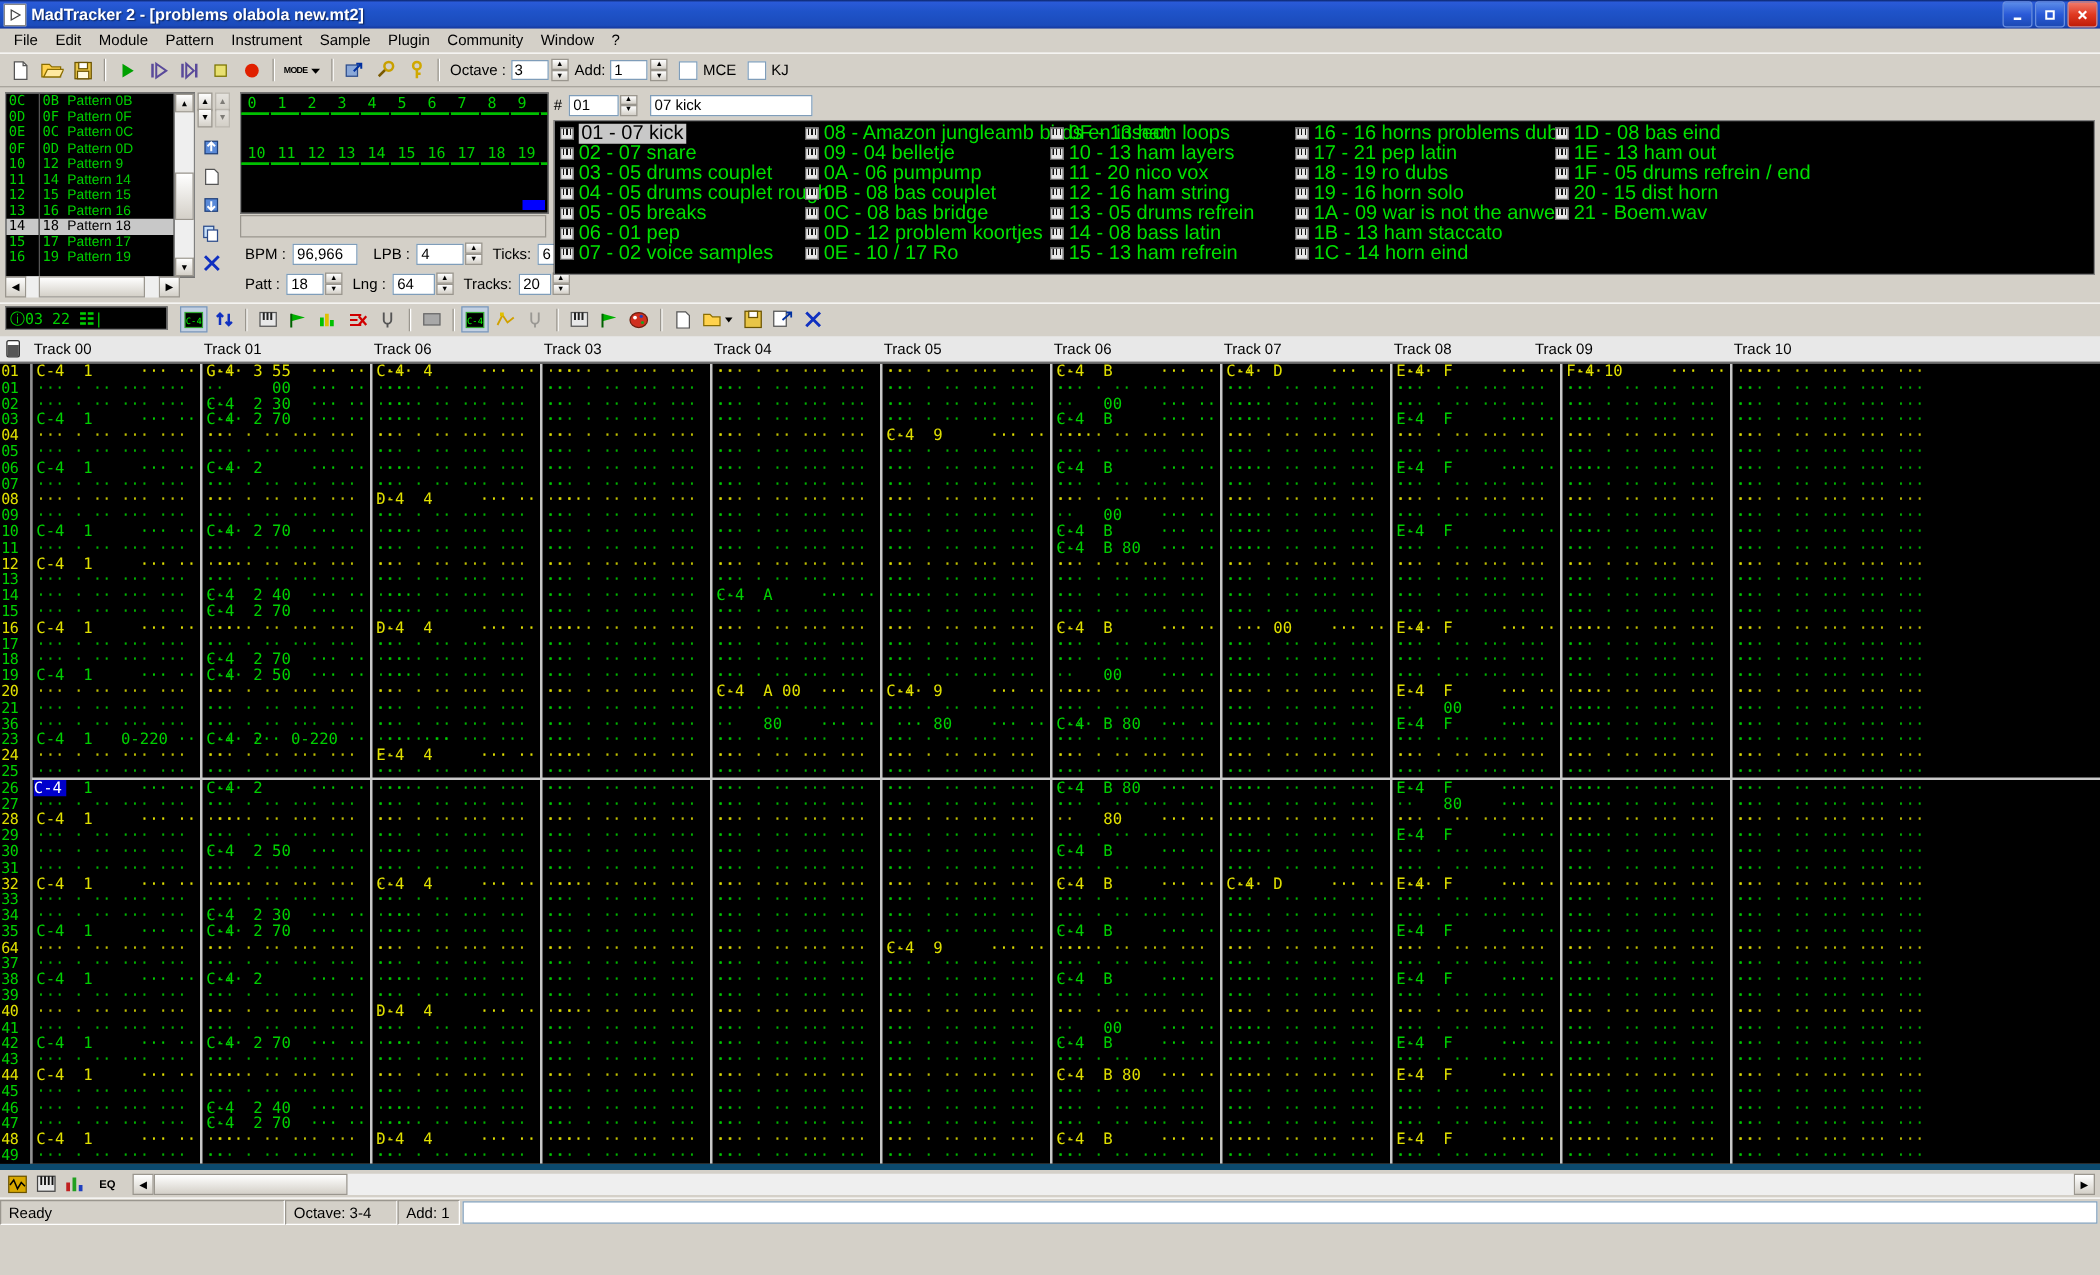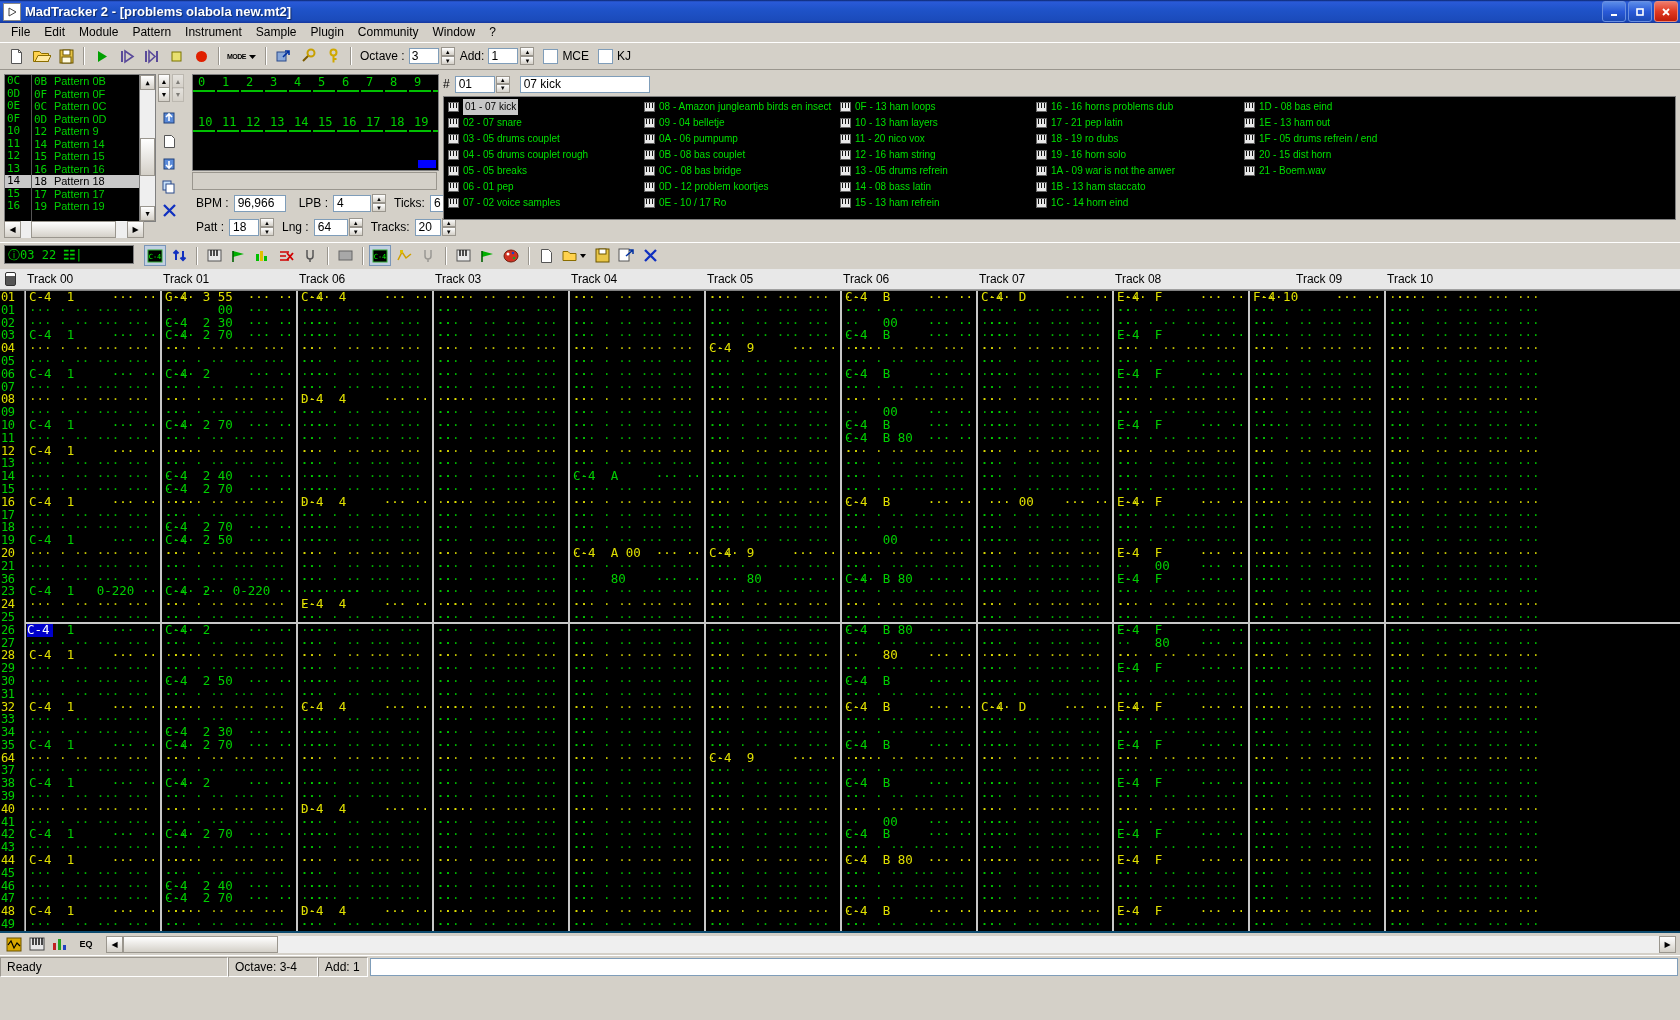--- a/index.html
+++ b/index.html
@@ -106,21 +106,21 @@
   .fld{height:17px;border:1px solid #7f9db9;background:#fff;font-size:12px;padding:0 3px;line-height:17px;box-sizing:border-box;}
 
   
   #instpanel{position:absolute;left:443px;top:4px;right:4px;height:146px;}
   #instheader{display:flex;align-items:center;height:20px;}
   #instlist{
     position:absolute;left:0;top:22px;right:0;bottom:0;background:#000;
     border:1px solid #808080;overflow:hidden;
   }
   .icol{position:absolute;top:2px;width:195px;}
-  .irow{height:16px;line-height:16px;font-size:10px;color:#00e000;white-space:nowrap;display:flex;align-items:center;}
+  .irow{height:16px;line-height:16px;font-size:16px;color:#00e000;white-space:nowrap;display:flex;align-items:center;}
   .irow.sel .itxt{background:#c8c8c8;color:#000;padding:0 2px;}
   .ico-piano{
     width:11px;height:10px;margin-right:4px;flex:0 0 auto;
     background:#e8e8e8;border:1px solid #666;position:relative;box-sizing:border-box;
   }
   .ico-piano::after{
     content:"";position:absolute;left:1px;top:0px;width:8px;height:5px;
     background:repeating-linear-gradient(to right,#111 0 1px,transparent 1px 3px);
   }
   .itxt{display:inline-block;}
@@ -152,21 +152,21 @@
   #rownum{position:absolute;left:0;top:0;width:24px;background:#000;z-index:3;border-right:1px solid #888;}
   .rn{height:12.8px;line-height:12.8px;font-size:12px;color:#00d000;text-align:left;padding-left:1px;letter-spacing:-0.5px;}
   .rn.hl{color:#e0e000;}
   .tcol{position:absolute;top:0;bottom:0;border-left:2px solid #c8c8c8;}
   .tcell{height:12.8px;line-height:12.8px;white-space:pre;color:#00d000;padding-left:3px;letter-spacing:0px;}
   .tcell.hl{color:#e0e000;}
   #cursorcell{position:absolute;background:#0000cc;color:#fff;}
   .seprow{position:absolute;left:0;right:0;background:#c8c8c8;height:2px;}
 
   
-  #botbar{height:22px;background:#d4d0c8;border-top:2px solid #0c4a6e;display:flex;align-items:center;padding-left:4px;gap:3px;}
+  #botbar{height:22px;background:#d4d0c8;border-top:5px solid #0c4a6e;display:flex;align-items:center;padding-left:4px;gap:3px;}
   .bbtn{width:20px;height:18px;display:flex;align-items:center;justify-content:center;}
   #botscroll{flex:1;height:17px;display:flex;margin:0 4px;}
   .sbar-ar{width:17px;height:17px;border:1px solid #9a968e;background:linear-gradient(to bottom,#fff,#d4d0c8);display:flex;align-items:center;justify-content:center;font-size:8px;box-sizing:border-box;}
   .sbar-track{flex:1;background:#efefef;position:relative;}
   .sbar-thumb{position:absolute;left:0;top:0;bottom:0;width:155px;background:linear-gradient(to bottom,#fff,#d4d0c8);border:1px solid #9a968e;box-sizing:border-box;}
   #statusbar{height:22px;background:#d4d0c8;border-top:1px solid #fff;display:flex;align-items:center;font-size:12px;}
   .sbcell{height:20px;display:flex;align-items:center;padding:0 6px;border:1px solid #9a968e;border-top-color:#9a968e;border-left-color:#9a968e;border-right-color:#fff;border-bottom-color:#fff;box-sizing:border-box;}
   .sbin{flex:1;height:18px;border:1px solid #7f9db9;background:#fff;margin:0 2px;box-sizing:border-box;}
   svg{display:block;}
 </style>
@@ -750,21 +750,21 @@
   <div class="knob"></div>
 <div class="thl" style="left: 27px;">Track 00</div>
     <div class="thl" style="left: 163px;">Track 01</div>
     <div class="thl" style="left: 299px;">Track 06</div>
     <div class="thl" style="left: 435px;">Track 03</div>
     <div class="thl" style="left: 571px;">Track 04</div>
     <div class="thl" style="left: 707px;">Track 05</div>
     <div class="thl" style="left: 843px;">Track 06</div>
     <div class="thl" style="left: 979px;">Track 07</div>
     <div class="thl" style="left: 1115px;">Track 08</div>
-    <div class="thl" style="left: 1296px;">Track 09</div>
+    <div class="thl" style="left: 1228px;">Track 09</div>
     <div class="thl" style="left: 1387px;">Track 10</div>
   </div>
 
 <div id="grid">
   <div id="rownum">
       <div class="rn hl">01</div>
       <div class="rn">01</div>
       <div class="rn">02</div>
       <div class="rn">03</div>
       <div class="rn hl">04</div>

